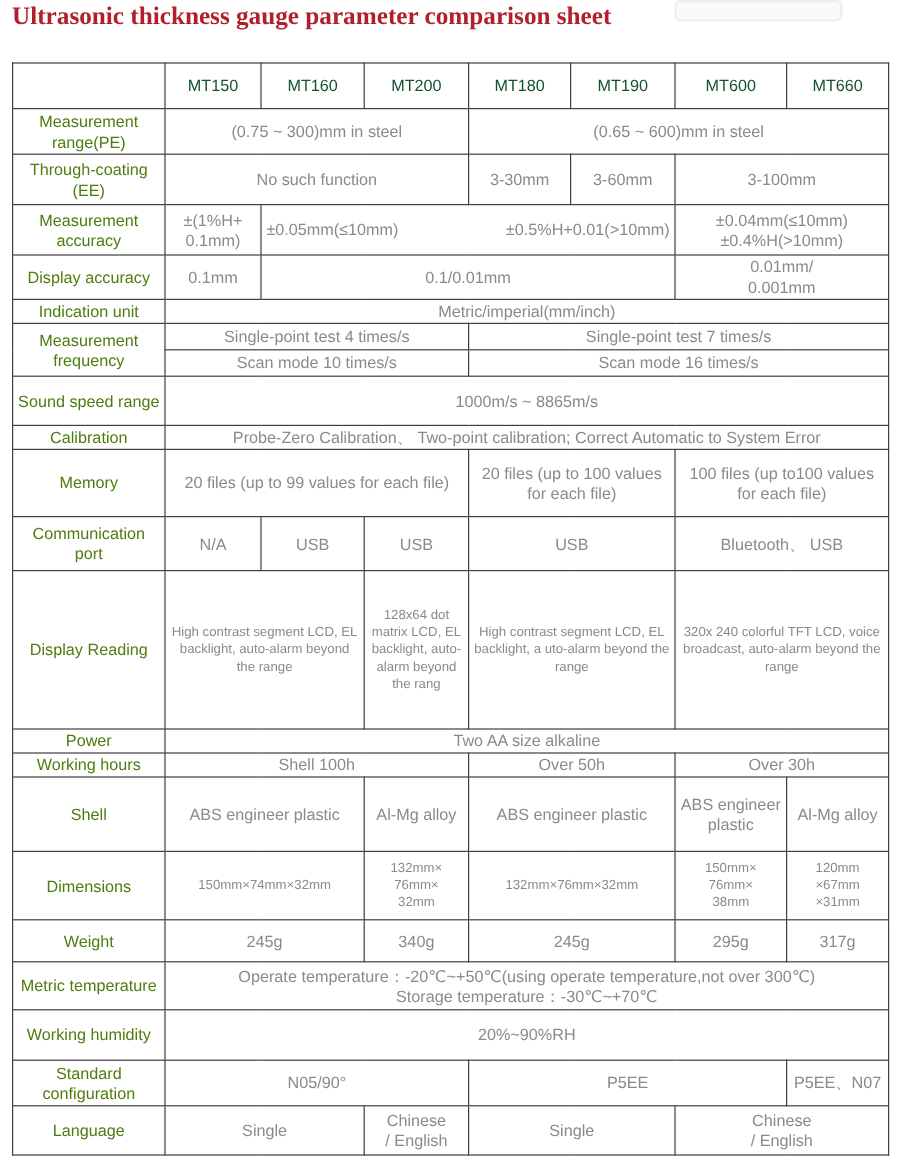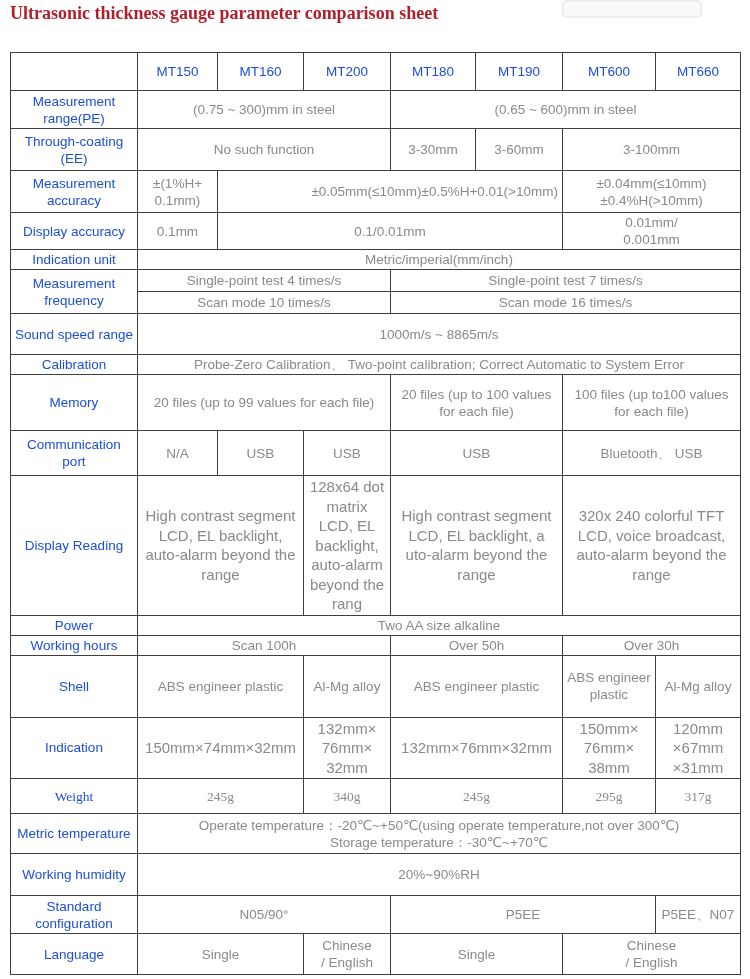--- a/index.html
+++ b/index.html
@@ -9,44 +9,44 @@
   }
   *{box-sizing:border-box;}
   html,body{margin:0;padding:0;}
   body{
     width:750px;height:979px;background:#ffffff;position:relative;
     font-family:"Liberation Sans","DejaVu Sans",sans-serif;
   }
   .page-title{
     position:absolute;left:10px;top:0px;margin:0;
     font-family:"Liberation Serif","DejaVu Serif",serif;
-    font-weight:bold;font-size:18px;line-height:26px;color:var(--title);
+    font-weight:bold;font-size:21px;line-height:26px;color:var(--title);
   }
   .watermark{
     position:absolute;top:0;right:48px;width:140px;height:18px;
     border:2px solid #f1eded;border-radius:5px;background:#fbf9f9;
   }
   .table-wrap{position:absolute;left:10px;top:52px;}
   table.spec{
     border-collapse:collapse;table-layout:fixed;width:730px;
     color:var(--text);
   }
   table.spec th,table.spec td{
     border:1px solid var(--border);
     font-weight:normal;font-size:13.5px;line-height:1.26;
     text-align:center;vertical-align:middle;padding:1px 4px;
     overflow:hidden;
   }
-  th.mh{font-size:14px;color:#1d4ed8;}
-  th.rl{text-align:left;padding-left:6px;padding-right:4px;color:#1d4ed8;}
+  th.mh{font-size:14px;color:#14532d;}
+  th.rl{text-align:left;padding-left:6px;padding-right:4px;color:#4d7c0f;}
   td.al{text-align:left;padding-left:12px;padding-right:8px;}
   td.ind{text-align:left;padding-left:48px;margin-top:11px;}
   td.sm{font-size:12px;}
-  tr.rd td{font-size:15px;line-height:1.3;}
-  td.pc .pw{display:flex;justify-content:flex-end;align-items:center;width:100%;}
+  tr.rd td{font-size:11px;line-height:1.3;}
+  td.pc .pw{display:flex;justify-content:space-between;align-items:center;width:100%;}
 </style>
 </head>
 <body>
 
 <h1 class="page-title">Ultrasonic thickness gauge parameter comparison sheet</h1>
 <div class="watermark"></div>
 
 <div class="table-wrap">
   <table class="spec">
       <colgroup>
@@ -151,53 +151,53 @@
           <td colspan="1" class="al">128x64 dot matrix LCD, EL backlight, auto-alarm beyond the rang</td>
           <td colspan="2" class="al">High contrast segment LCD, EL backlight, a uto-alarm beyond the range</td>
           <td colspan="2" class="al">320x 240 colorful TFT LCD, voice broadcast, auto-alarm beyond the range</td>
         </tr>
         <tr style="height: 19px;">
           <th class="rl">Power</th>
           <td colspan="7">Two AA size alkaline</td>
         </tr>
         <tr style="height: 20px;">
           <th class="rl">Working hours</th>
-          <td colspan="3">Scan 100h</td>
+          <td colspan="3">Shell 100h</td>
           <td colspan="2">Over 50h</td>
           <td colspan="2">Over 30h</td>
         </tr>
         <tr style="height: 62px;">
           <th class="rl">Shell</th>
           <td colspan="2">ABS engineer plastic</td>
           <td colspan="1">Al-Mg alloy</td>
           <td colspan="2">ABS engineer plastic</td>
           <td colspan="1" class="al sm">ABS engineer plastic</td>
           <td colspan="1">Al-Mg alloy</td>
         </tr>
         <tr class="rd" style="height: 57px;">
-          <th class="rl">Indication</th>
+          <th class="rl">Dimensions</th>
           <td colspan="2">150mm×74mm×32mm</td>
           <td colspan="1">
             <div>132mm×</div>
             <div>76mm×</div>
             <div>32mm</div>
           </td>
           <td colspan="2">132mm×76mm×32mm</td>
           <td colspan="1">
             <div>150mm×</div>
             <div>76mm×</div>
             <div>38mm</div>
           </td>
           <td colspan="1">
             <div>120mm</div>
             <div>×67mm</div>
             <div>×31mm</div>
           </td>
         </tr>
-        <tr style="height: 35px; font-family: Liberation Serif, serif;">
+        <tr style="height: 35px;">
           <th class="rl">Weight</th>
           <td colspan="2">245g</td>
           <td colspan="1">340g</td>
           <td colspan="2">245g</td>
           <td colspan="1">295g</td>
           <td colspan="1">317g</td>
         </tr>
         <tr style="height: 40px;">
           <th class="rl">Metric temperature</th>
           <td colspan="7" class="ind">

